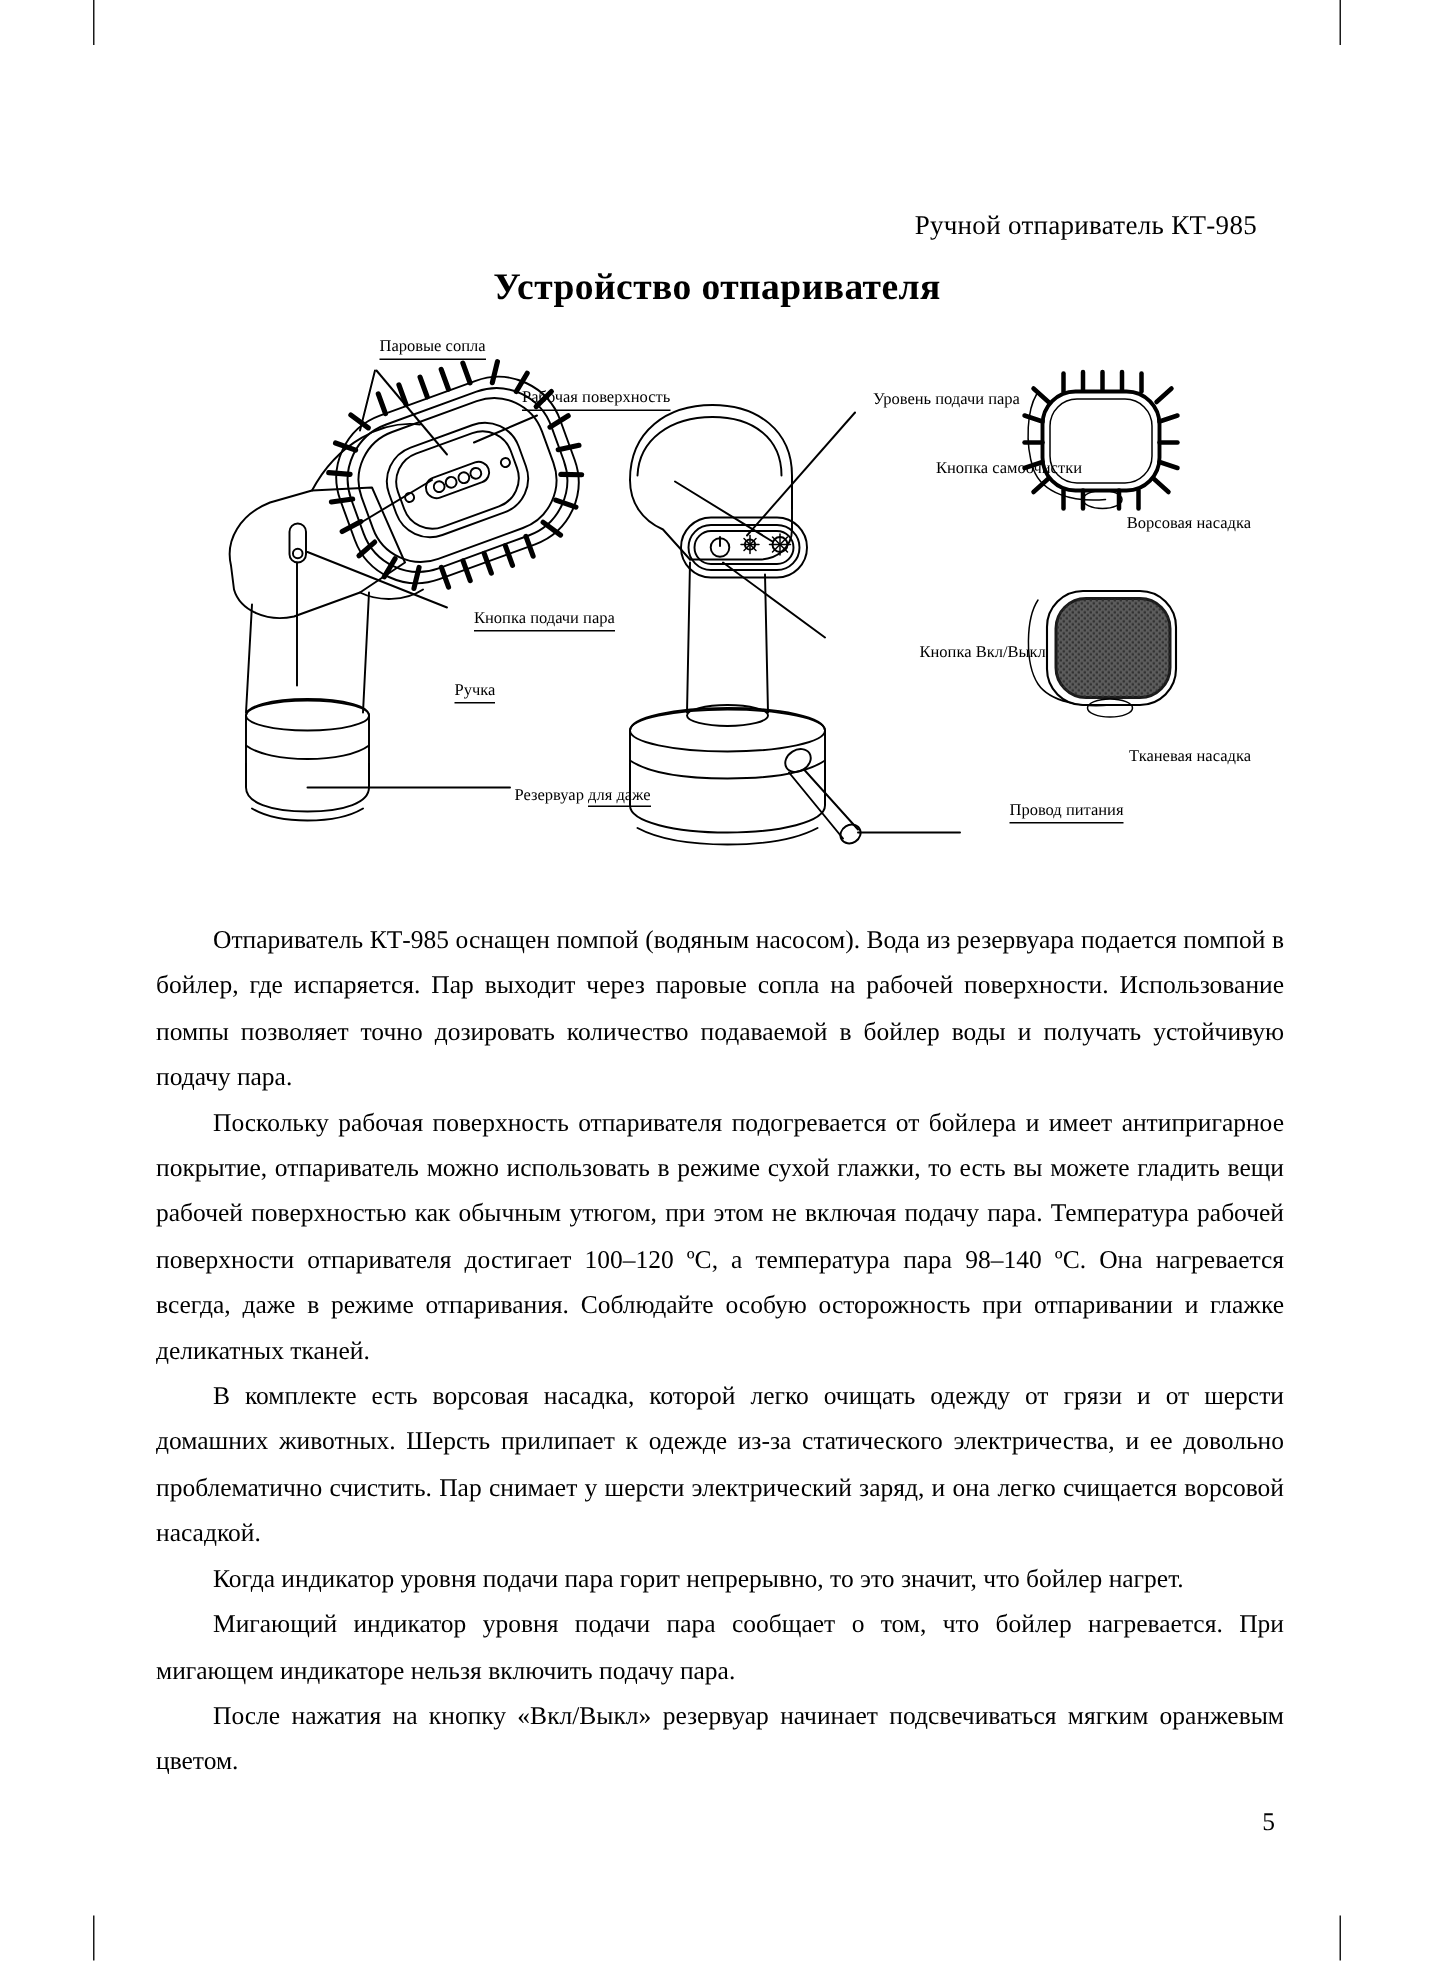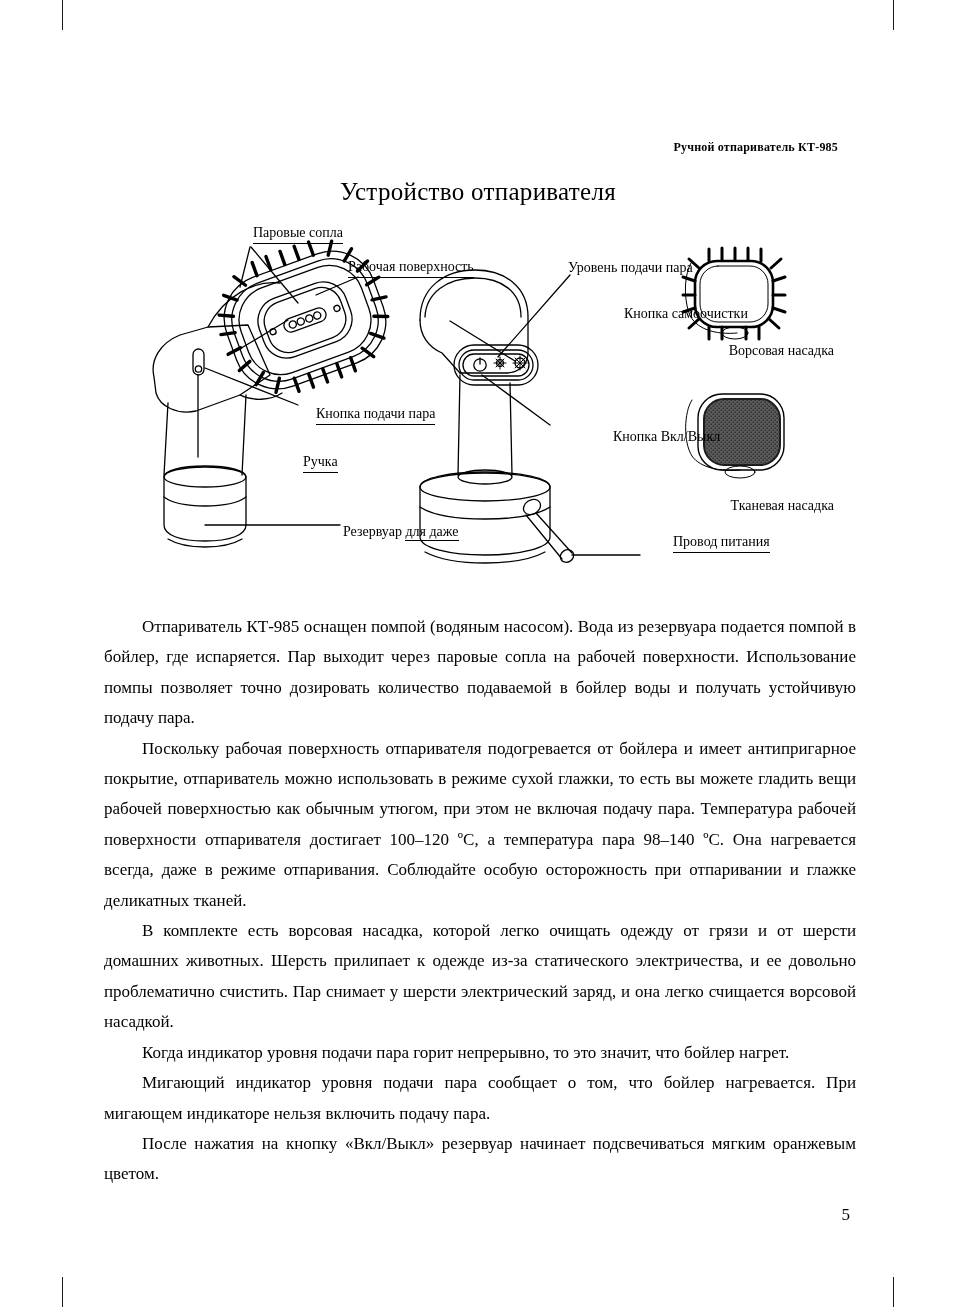--- a/index.html
+++ b/index.html
@@ -21,51 +21,51 @@
     position: absolute;
     background: #1a1a1a;
   }
   .crop-v { width: 1px; height: 30px; }
 
   
   .running-head {
     position: absolute;
     top: 140px;
     right: 118px;
-    font-size: 12px;
-    font-weight: bold;
+    font-size: 18px;
+    font-weight: normal;
     letter-spacing: 0.2px;
     white-space: nowrap;
   }
 
   
   .section-title {
     position: absolute;
     top: 178px;
     left: 0;
     width: 956px;
     text-align: center;
     font-size: 25px;
-    font-weight: normal;
+    font-weight: bold;
     letter-spacing: 0.3px;
   }
 
   
   .figure {
     position: absolute;
     top: 225px;
     left: 120px;
     width: 740px;
     height: 380px;
   }
   .figure svg { display: block; }
 
   .fig-label {
     position: absolute;
-    font-size: 14px;
+    font-size: 11px;
     line-height: 1.28;
     white-space: nowrap;
   }
   .fig-label.underline-each > span {
     display: block;
     border-bottom: 1.2px solid #000;
     padding-bottom: 1px;
   }
   .fig-label.underline-last > span:last-child {
     border-bottom: 1.2px solid #000;
@@ -281,21 +281,21 @@
   </svg>
 
   <div class="fig-label underline-each" style="left:133px; top:-1px;">
     <span>Паровые сопла</span>
   </div>
 
   <div class="fig-label underline-each" style="left:228px; top:33px;text-align:center;">
     <span>Рабочая поверхность</span>
   </div>
 
-  <div class="fig-label" style="left:448px; top:34px;">
+  <div class="fig-label" style="left:462px; top:34px;">
     <span>Уровень подачи пара</span>
   </div>
 
   <div class="fig-label" style="left:504px; top:80px;">
     <span>Кнопка</span>
     <span>самоочистки</span>
   </div>
 
   <div class="fig-label underline-each" style="left:196px; top:180px;">
     <span>Кнопка подачи пара</span>

